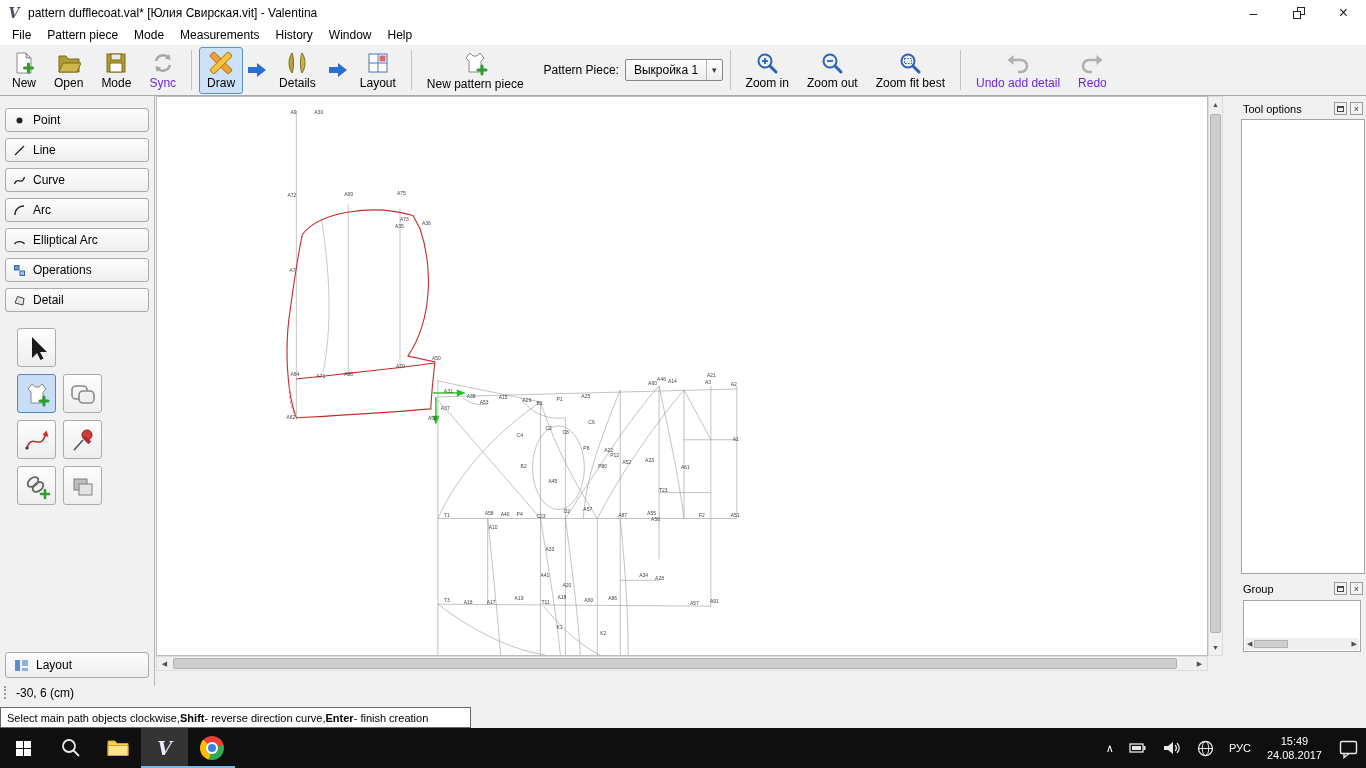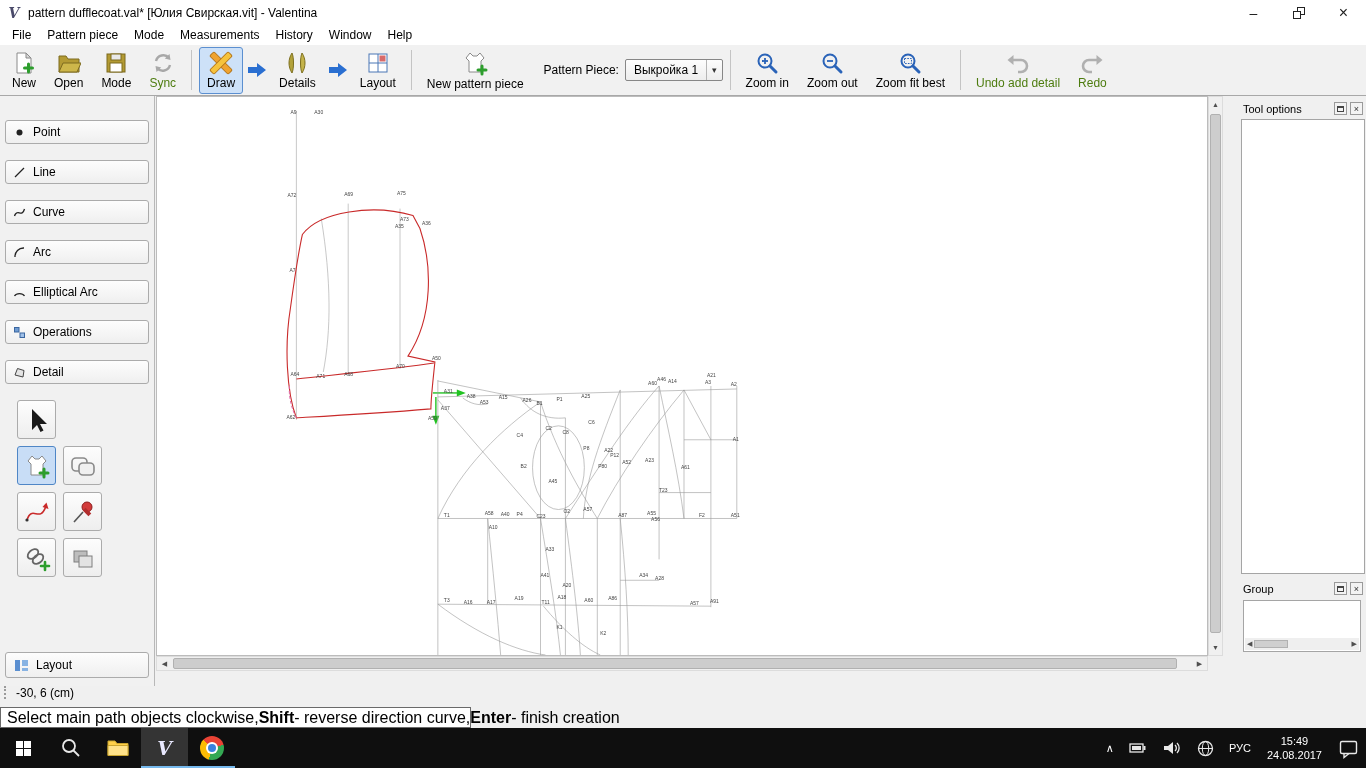--- a/index.html
+++ b/index.html
@@ -16,30 +16,30 @@
   .restore .r1{position:absolute;left:0;bottom:0;width:8px;height:8px;border:1px solid #222;background:#fff}
   .close-x{font-size:16px;line-height:1}
   .min-g{font-size:14px;line-height:1}
   
   .menubar{position:absolute;left:0;top:25px;width:1366px;height:20px;background:#fff;display:flex;align-items:center;padding-left:4px}
   .menu{padding:2px 8px;white-space:nowrap}
   
   .toolbar{position:absolute;left:0;top:45px;width:1366px;height:51px;background:#f1f1f1;border-bottom:1px solid #a8a8a8;display:flex;align-items:center;padding:0 4px;gap:2px}
   .tbtn{display:flex;flex-direction:column;align-items:center;justify-content:center;gap:1px;padding:3px 7px;border:1px solid transparent;border-radius:3px;min-width:40px}
   .tblabel{font-size:12px;white-space:nowrap}
-  .tbtn.disabled .tblabel{color:#4d7c0f}
+  .tbtn.disabled .tblabel{color:#6d28d9}
   .tbtn.checked{background:#cde1f8;border-color:#5b8fd0}
   .tb-sep{width:1px;align-self:stretch;margin:5px 5px;background:#c4c4c4}
   .flow-arrow{display:flex;align-items:center;padding:0 1px}
   .pp-label{margin:0 4px 0 10px;white-space:nowrap}
   .combo{height:22px;display:flex;align-items:center;border:1px solid #878787;border-radius:2px;background:linear-gradient(#fdfdfd,#ededed);padding:0 5px 0 8px;gap:8px;min-width:96px}
   .combo-arrow{font-size:9px;color:#333;border-left:1px solid #b5b5b5;padding-left:5px;align-self:stretch;display:flex;align-items:center}
   
   .sidebar{position:absolute;left:0;top:96px;width:155px;height:590px;background:#f1f1f1;border-right:1px solid #b8b8b8;padding-top:8px}
-  .catbtn{display:flex;align-items:center;gap:7px;height:24px;margin:16px 5px 6px 5px;padding:0 7px;border:1px solid #ababab;border-radius:3px;background:linear-gradient(#fdfdfd,#efefef);font-size:12px}
+  .catbtn{display:flex;align-items:center;gap:7px;height:24px;margin:4px 5px 6px 5px;padding:0 7px;border:1px solid #ababab;border-radius:3px;background:linear-gradient(#fdfdfd,#efefef);font-size:12px}
   .toolrow{display:flex;gap:7px;margin:7px 0 0 17px}
   .toolrow.first{margin-top:16px}
   .toolbtn{width:39px;height:39px;border:1px solid #ababab;border-radius:3px;background:linear-gradient(#fdfdfd,#eee);display:flex;align-items:center;justify-content:center}
   .toolbtn.selected{background:#c8ddf6;border-color:#4f86c6}
   .layoutbtn{position:absolute;left:5px;right:5px;bottom:8px;height:26px;display:flex;align-items:center;gap:7px;padding:0 8px;border:1px solid #ababab;border-radius:3px;background:linear-gradient(#fdfdfd,#efefef)}
   
   .canvas{position:absolute;left:156px;top:96px;width:1052px;height:560px;background:#fff;border:1px solid #bcbcbc}
   .vscroll{position:absolute;left:1208px;top:96px;width:15px;height:560px;background:#f0f0f0;border:1px solid #dcdcdc}
   .vthumb{position:absolute;left:1px;right:1px;top:17px;bottom:22px;background:#cdcdcd;border:1px solid #b1b1b1;border-radius:2px}
   .hscroll{position:absolute;left:156px;top:656px;width:1052px;height:15px;background:#f0f0f0;border:1px solid #dcdcdc}
@@ -54,21 +54,21 @@
   .to-head{top:4px}
   .to-body{position:absolute;left:1px;right:1px;top:23px;height:455px;background:#fff;border:1px solid #a5a5a5}
   .grp-head{top:484px}
   .grp-body{position:absolute;left:3px;top:504px;width:118px;height:52px;background:#fff;border:1px solid #a5a5a5}
   .grp-scroll{position:absolute;left:1px;right:1px;bottom:1px;height:12px;background:#efefef;display:flex;align-items:center;font-size:7px;color:#4f4f4f;padding:0 2px}
   .grp-thumb{width:34px;height:8px;background:#cfcfcf;border:1px solid #b1b1b1;margin:0 2px}
   .grp-spacer{flex:1}
   
   .status1{position:absolute;left:0;top:686px;width:1366px;height:21px;display:flex;align-items:flex-start;padding-left:4px;gap:8px}
   .status-handle{width:4px;height:13px;border-left:2px dotted #9a9a9a}
-  .hintbar{position:absolute;left:0;top:707px;width:471px;height:21px;background:#fff;border:1px solid #6a6a6a;display:flex;align-items:center;padding:0 6px;font-size:16px;white-space:nowrap}
+  .hintbar{position:absolute;left:0;top:707px;width:471px;height:21px;background:#fff;border:1px solid #6a6a6a;display:flex;align-items:center;padding:0 6px;font-size:11px;white-space:nowrap}
   
   .taskbar{position:absolute;left:0;top:728px;width:1366px;height:40px;background:#0f0f0f;display:flex;align-items:stretch;color:#fff}
   .tk{width:47px;display:flex;align-items:center;justify-content:center}
   .tk.active{background:#343434;box-shadow:inset 0 -2px 0 #76b9ed}
   .tk.open{box-shadow:inset 0 -2px 0 #76b9ed}
   .start-grid{display:grid;grid-template-columns:7px 7px;grid-template-rows:7px 7px;gap:1px}
   .start-grid div{background:#fff}
   .val-glyph{font:italic bold 19px "DejaVu Serif",serif;color:#e9e9ff}
   .chrome{width:24px;height:24px;border-radius:50%;background:conic-gradient(from -45deg,#ea4335 0 120deg,#34a853 0 240deg,#fbbc05 0 360deg);position:relative}
   .chrome::before{content:"";position:absolute;inset:6px;border-radius:50%;background:#fff}

